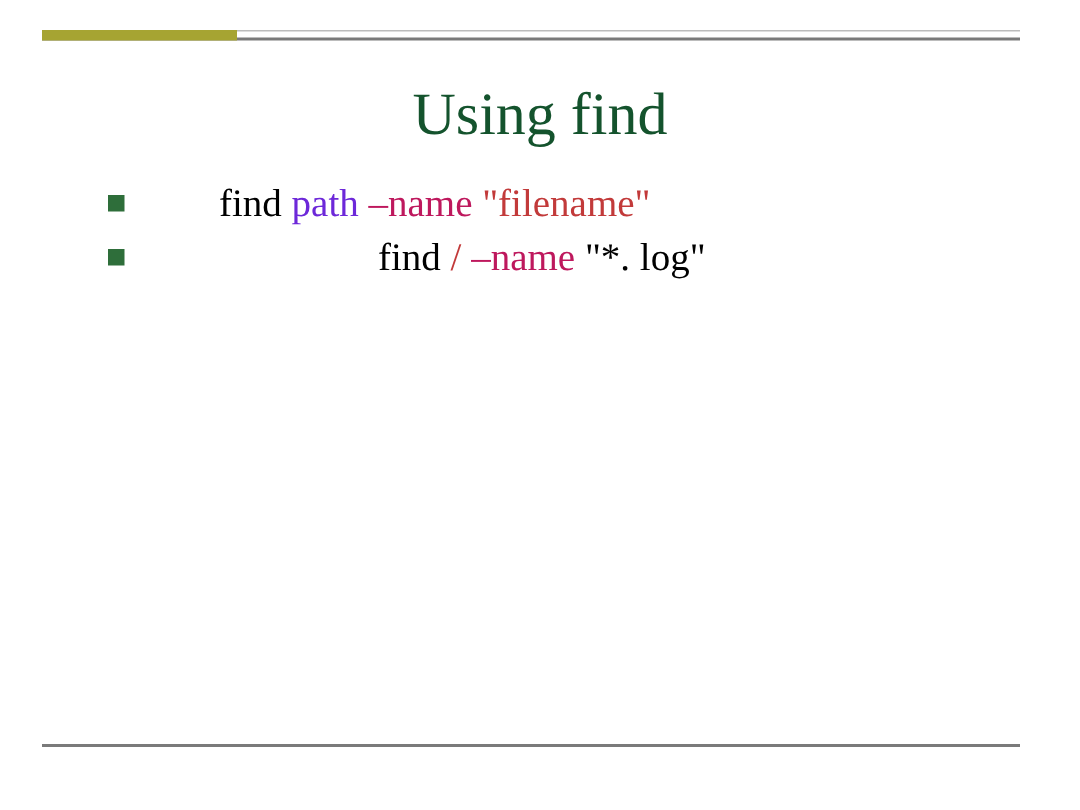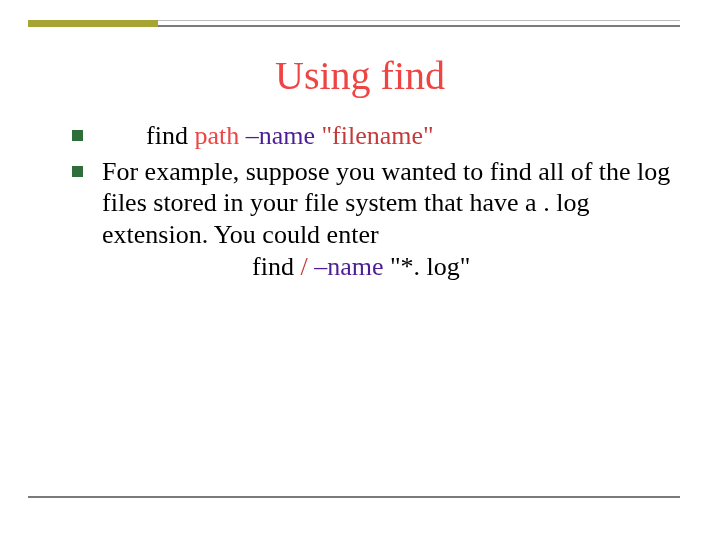--- a/index.html
+++ b/index.html
@@ -43,21 +43,21 @@
     height: 7px;
     background: #a6a432;
   }
   .title {
     position: absolute;
     top: 52px;
     left: 0;
     right: 0;
     text-align: center;
     font-size: 40px;
-    color: #ef4444;
+    color: #14532d;
     font-weight: 400;
   }
   .body {
     position: absolute;
     top: 120px;
     left: 72px;
     right: 48px;
     color: #000;
     font-size: 26px;
     line-height: 1.22;
@@ -74,22 +74,22 @@
     width: 11px;
     height: 11px;
     background: #2e6e3a;
   }
   .indent1 {
     padding-left: 44px;
   }
   .indent2 {
     padding-left: 150px;
   }
-  .cmd-path { color: #ef4444; }
-  .cmd-opt  { color: #4c1d95; }
+  .cmd-path { color: #6d28d9; }
+  .cmd-opt  { color: #be185d; }
   .cmd-arg  { color: #c23a3a; }
   .cmd-root { color: #c23a3a; }
 </style>
 </head>
 <body>
 
 <div class="slide">
   <div class="rule-top-outer"></div>
   <div class="rule-top"></div>
   <div class="accent"></div>
@@ -100,21 +100,20 @@
 
     <div class="item">
       <span class="bullet"></span>
       <div class="indent1">
         <span class="">find  </span><span class="cmd-path">path</span><span class=""> </span><span class="cmd-opt">–name</span><span class="">  </span><span class="cmd-arg">"filename"</span>
       </div>
     </div>
 
     <div class="item">
       <span class="bullet"></span>
-      <span>For example, suppose you wanted to find all of the log files stored in your file system that have  a  . log  extension. You could enter</span>
       <div class="indent2">
         <span class="">find  </span><span class="cmd-root">/</span><span class=""> </span><span class="cmd-opt">–name</span><span class=""> "*. log"</span>
       </div>
     </div>
 
   </div>
 
   <div class="rule-bottom"></div>
 </div>
 

